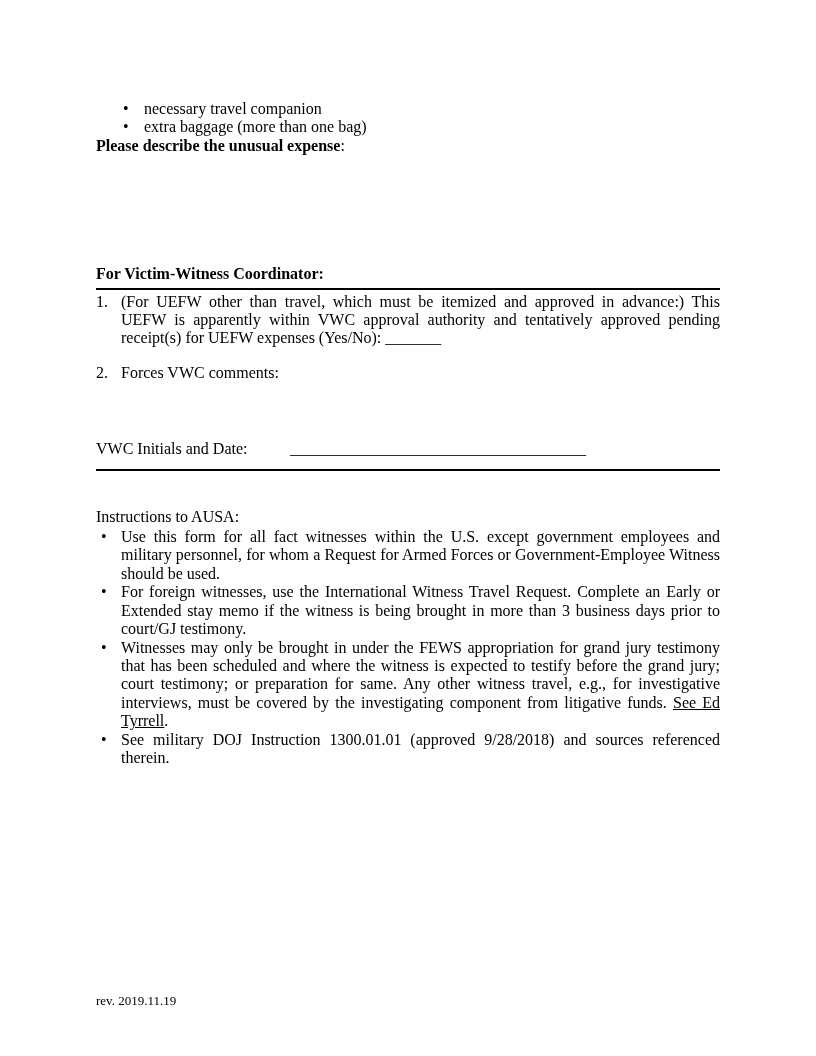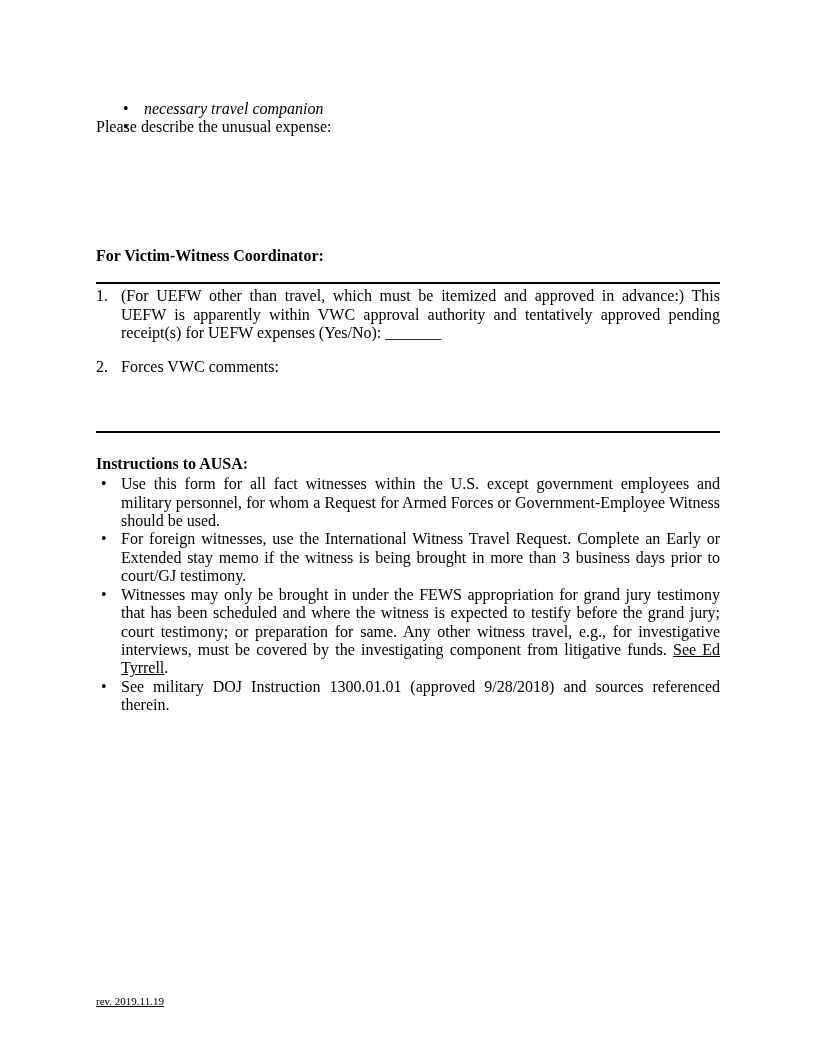--- a/index.html
+++ b/index.html
@@ -18,73 +18,73 @@
   .content {
     position: absolute;
     left: 96px;
     top: 96px;
     width: 624px;
   }
   
   .top-bullets { list-style: none; margin-top: 4px; }
   .top-bullets li { position: relative; padding-left: 48px; }
   .top-bullets .bullet { position: absolute; left: 27px; top: 0; font-style: normal; }
-  .top-bullets .btxt { font-style: italic; }
+  .top-bullets .btxt { }
   
-  .prompt b { font-weight: normal; text-align: center; }
+  .prompt b { font-weight: bold; text-align: center; }
   
   .write-area { height: 110px; }
   .comments-area { height: 44px; }
   
   .vwc-heading {
     font-weight: bold;
     border-bottom: 2px solid #000;
-    padding-bottom: 17px;
+    padding-bottom: 4px;
   }
   
   .numbered { position: relative; padding-left: 25px; text-align: justify; }
   .numbered .num { position: absolute; left: 0; top: 0; }
   .item1 { margin-top: 3px; }
   .item2 { margin-top: 16px; text-align: left; }
   
   .initials-row { margin-top: 14px; }
   .initials-label { display: inline-block; width: 194px; }
   .blank { white-space: nowrap; font-style: italic; }
   
   .sep { border: none; border-top: 2px solid #000; margin-top: 10px; height: 0; }
   
-  .instr-heading { font-weight: bold; margin-top: 22px; }
+  .instr-heading { font-weight: normal; margin-top: 37px; }
   .instr { list-style: none; margin-top: 2px; }
   .instr li { position: relative; padding-left: 25px; text-align: justify; }
   .instr .bullet { position: absolute; left: 5px; top: 0; }
   .it { }
   .ul { text-decoration: underline; }
   
   .footer {
     position: absolute;
     left: 96px;
     top: 995px;
-    font-size: 11px;
+    font-size: 13px;
     line-height: 12px;
-    text-decoration: underline;
   }
 </style>
 </head>
 <body>
 
 <div class="page">
   <div class="content">
 
     <ul class="top-bullets">
       <li>
         <span class="bullet">•</span>
         <span class="btxt">necessary travel companion</span>
       </li>
       <li>
         <span class="bullet">•</span>
+        <span class="btxt">extra baggage (more than one bag)</span>
       </li>
     </ul>
 
     <p class="prompt"><b>Please describe the unusual expense</b><span>:</span></p>
 
     <div class="write-area"></div>
 
     <div class="vwc-heading">For Victim-Witness Coordinator:</div>
 
     <div class="numbered item1">
@@ -92,20 +92,23 @@
       <span>(For UEFW other than travel, which must be itemized and approved in advance:) This UEFW is apparently within VWC approval authority and tentatively approved pending receipt(s) for UEFW expenses (Yes/No): </span><span class="blank">_______</span>
     </div>
 
     <div class="numbered item2">
       <span class="num">2.</span>
       <span>Forces VWC comments:</span>
     </div>
 
     <div class="comments-area"></div>
 
+    <div class="initials-row">
+      <span class="initials-label">VWC Initials and Date:</span><span class="blank">_____________________________________</span>
+    </div>
 
     <hr class="sep">
 
     <div class="instr-heading">Instructions to AUSA:</div>
 
     <ul class="instr">
       <li>
         <span class="bullet">•</span>
         <span>Use this form for all fact witnesses within the U.S. except government employees and military personnel, for whom a Request for Armed Forces or Government-Employee Witness should be used.</span>
       </li>

